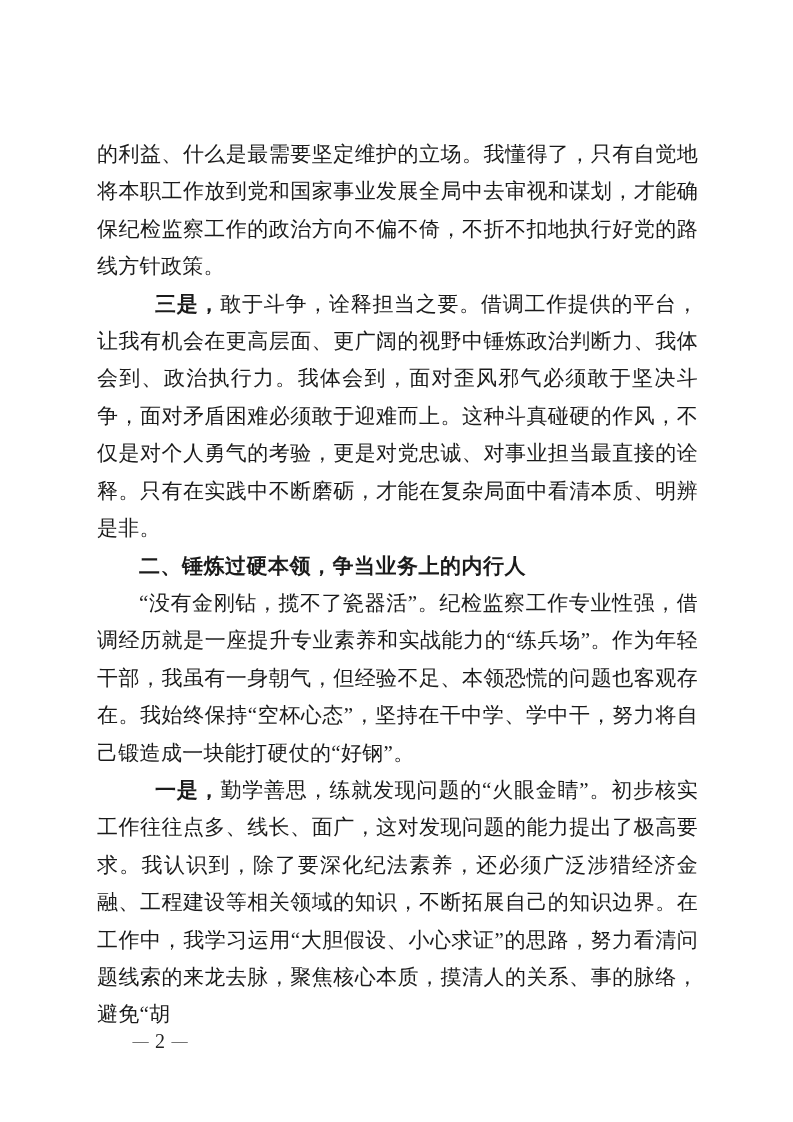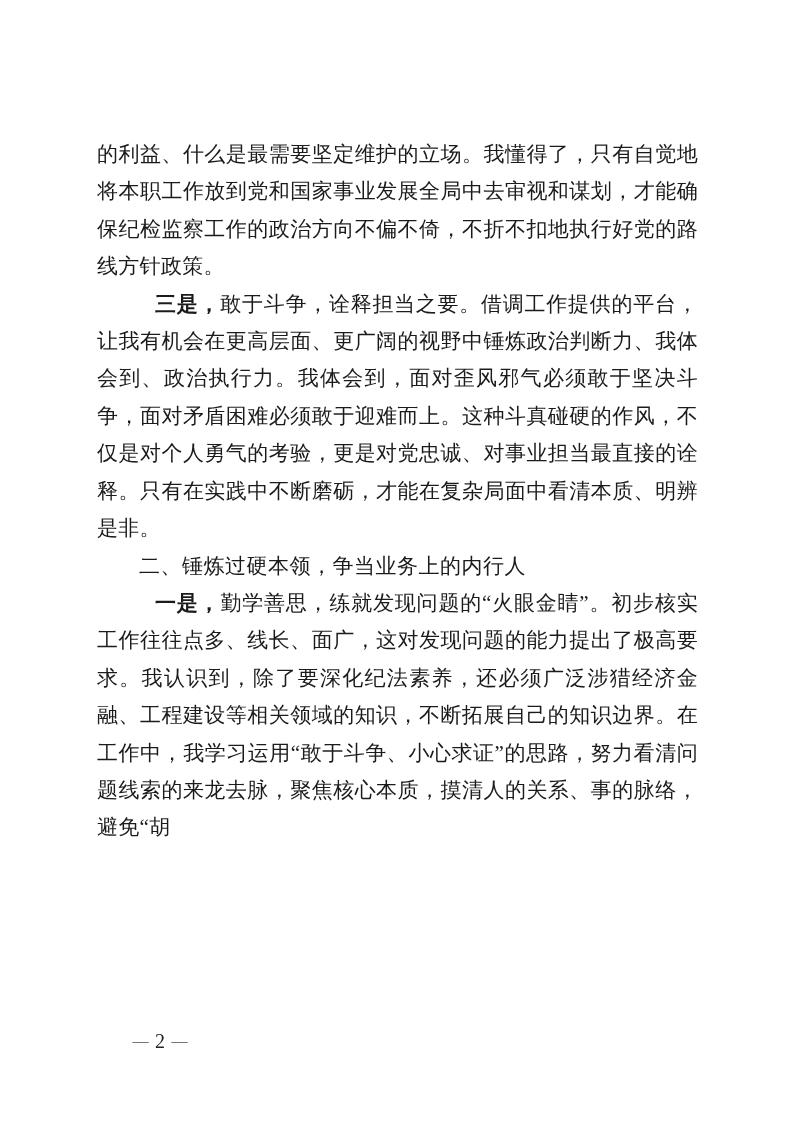--- a/index.html
+++ b/index.html
@@ -30,21 +30,21 @@
     letter-spacing: 0.3px;
   }
   .indent {
     text-indent: 2em;
   }
   .lead {
     font-weight: 700;
     margin-left: 16px;
   }
   .heading {
-    font-weight: 400;
+    font-weight: 700;
     font-family: "Liberation Sans", "DejaVu Sans", sans-serif;
     letter-spacing: 0.5px;
   }
   .footer {
     position: absolute;
     left: 131px;
     top: 1030px;
     font-size: 19px;
     line-height: 22px;
     display: flex;
@@ -65,22 +65,23 @@
 
 <div class="page">
   <div class="content">
 
     <p class="para"><span>的利益、什么是最需要坚定维护的立场。我懂得了，只有自觉地将本职工作放到党和国家事业发展全局中去审视和谋划，才能确保纪检监察工作的政治方向不偏不倚，不折不扣地执行好党的路线方针政策。</span></p>
 
     <p class="para indent"><span class="lead">三是，</span><span>敢于斗争，诠释担当之要。借调工作提供的平台，让我有机会在更高层面、更广阔的视野中锤炼政治判断力、我体会到、政治执行力。我体会到，面对歪风邪气必须敢于坚决斗争，面对矛盾困难必须敢于迎难而上。这种斗真碰硬的作风，不仅是对个人勇气的考验，更是对党忠诚、对事业担当最直接的诠释。只有在实践中不断磨砺，才能在复杂局面中看清本质、明辨是非。</span></p>
 
     <p class="para indent heading">二、锤炼过硬本领，争当业务上的内行人</p>
 
+    <p class="para indent"><span>“没有金刚钻，揽不了瓷器活”。纪检监察工作专业性强，借调经历就是一座提升专业素养和实战能力的“练兵场”。作为年轻干部，我虽有一身朝气，但经验不足、本领恐慌的问题也客观存在。我始终保持“空杯心态”，坚持在干中学、学中干，努力将自己锻造成一块能打硬仗的“好钢”。</span></p>
 
-    <p class="para indent"><span class="lead">一是，</span><span>勤学善思，练就发现问题的“火眼金睛”。初步核实工作往往点多、线长、面广，这对发现问题的能力提出了极高要求。我认识到，除了要深化纪法素养，还必须广泛涉猎经济金融、工程建设等相关领域的知识，不断拓展自己的知识边界。在工作中，我学习运用“敢于斗争、小心求证”的思路，努力看清问题线索的来龙去脉，聚焦核心本质，摸清人的关系、事的脉络，避免“胡</span></p>
+    <p class="para indent"><span class="lead">一是，</span><span>勤学善思，练就发现问题的“火眼金睛”。初步核实工作往往点多、线长、面广，这对发现问题的能力提出了极高要求。我认识到，除了要深化纪法素养，还必须广泛涉猎经济金融、工程建设等相关领域的知识，不断拓展自己的知识边界。在工作中，我学习运用“大胆假设、小心求证”的思路，努力看清问题线索的来龙去脉，聚焦核心本质，摸清人的关系、事的脉络，避免“胡</span></p>
 
   </div>
 
   <div class="footer">
     <span class="dash">—</span>
     <span class="num">2</span>
     <span class="dash">—</span>
   </div>
 </div>
 

